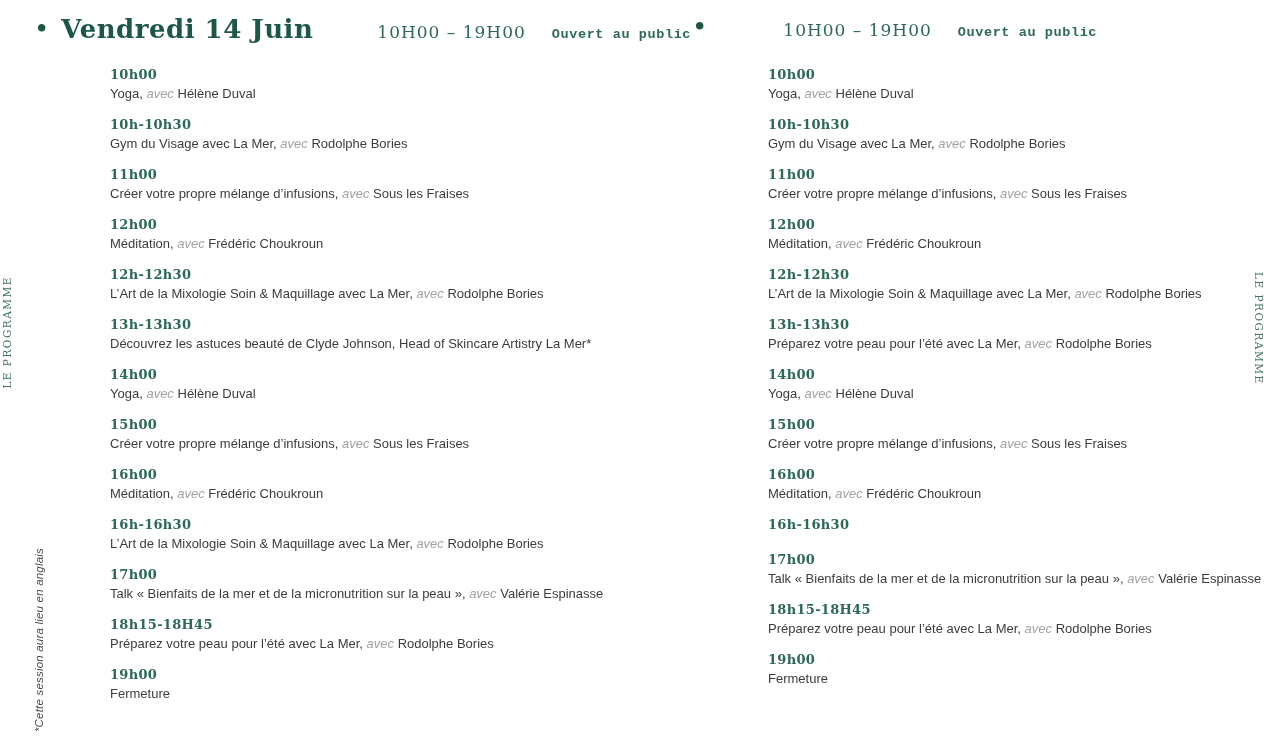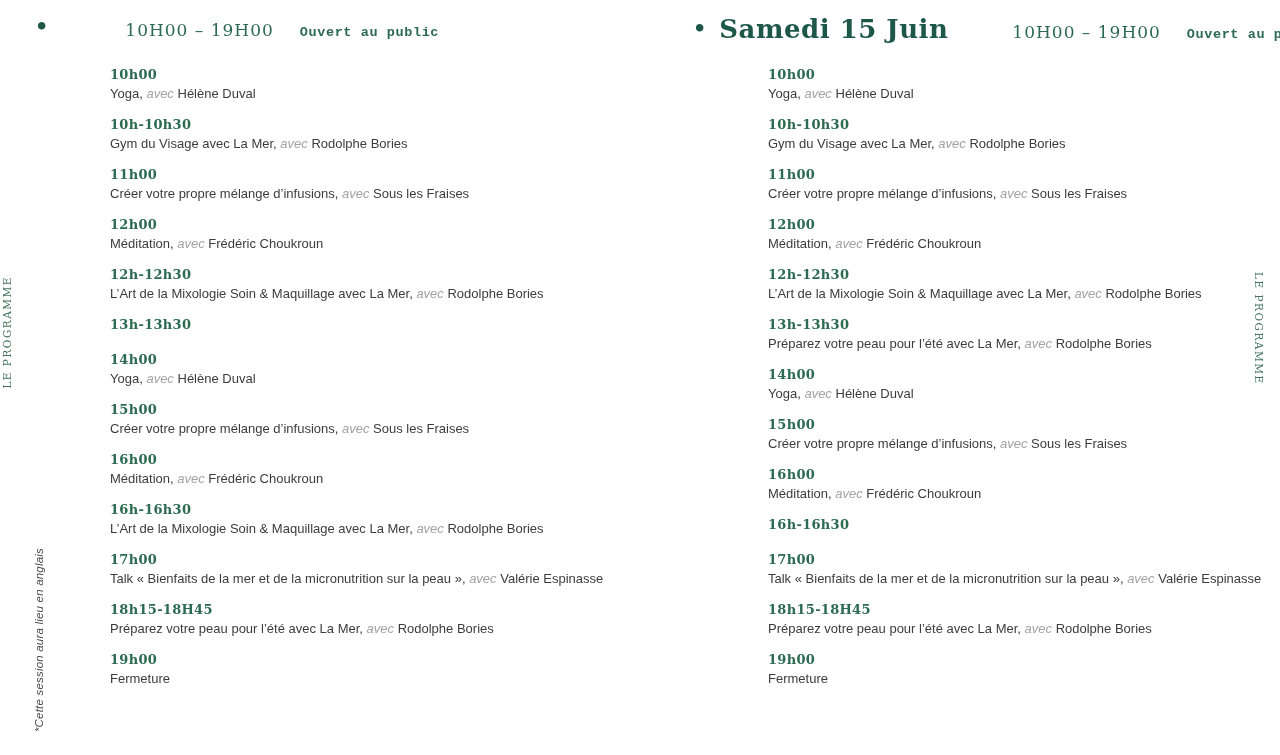--- a/index.html
+++ b/index.html
@@ -74,20 +74,21 @@
 
 <div id="side-left" class="v-label up">LE PROGRAMME</div>
 
 <div id="side-right" class="v-label down">LE PROGRAMME</div>
 
 <div class="footnote">*Cette session aura lieu en anglais</div>
 
 <section class="day-col left">
   <header class="day-header">
     <span class="bullet">•</span>
+    <span class="day-title">Vendredi 14 Juin</span>
     <span class="day-hours">10H00 – 19H00</span>
     <span class="day-note">Ouvert au public</span>
   </header>
   <div class="sessions">
   <div class="session">
     <div class="session-time">10h00</div>
     <div class="session-desc"><span>Yoga, </span><span class="avec">avec</span><span> Hélène Duval</span></div>
   </div>
 
   <div class="session">
@@ -105,20 +106,21 @@
     <div class="session-desc"><span>Méditation, </span><span class="avec">avec</span><span> Frédéric Choukroun</span></div>
   </div>
 
   <div class="session">
     <div class="session-time">12h-12h30</div>
     <div class="session-desc"><span>L’Art de la Mixologie Soin &amp; Maquillage avec La Mer, </span><span class="avec">avec</span><span> Rodolphe Bories</span></div>
   </div>
 
   <div class="session">
     <div class="session-time">13h-13h30</div>
+    <div class="session-desc"><span>Découvrez les astuces beauté de Clyde Johnson, Head of Skincare Artistry La Mer*</span><span class="avec"></span><span></span></div>
   </div>
 
   <div class="session">
     <div class="session-time">14h00</div>
     <div class="session-desc"><span>Yoga, </span><span class="avec">avec</span><span> Hélène Duval</span></div>
   </div>
 
   <div class="session">
     <div class="session-time">15h00</div>
     <div class="session-desc"><span>Créer votre propre mélange d’infusions, </span><span class="avec">avec</span><span> Sous les Fraises</span></div>
@@ -147,21 +149,20 @@
   <div class="session">
     <div class="session-time">19h00</div>
     <div class="session-desc"><span>Fermeture</span><span class="avec"></span><span></span></div>
   </div>
 </div>
 </section>
 
 <section class="day-col right">
   <header class="day-header">
     <span class="bullet">•</span>
-    <span class="day-title">Samedi 15 Juin</span>
     <span class="day-hours">10H00 – 19H00</span>
     <span class="day-note">Ouvert au public</span>
   </header>
   <div class="sessions">
   <div class="session">
     <div class="session-time">10h00</div>
     <div class="session-desc"><span>Yoga, </span><span class="avec">avec</span><span> Hélène Duval</span></div>
   </div>
 
   <div class="session">

